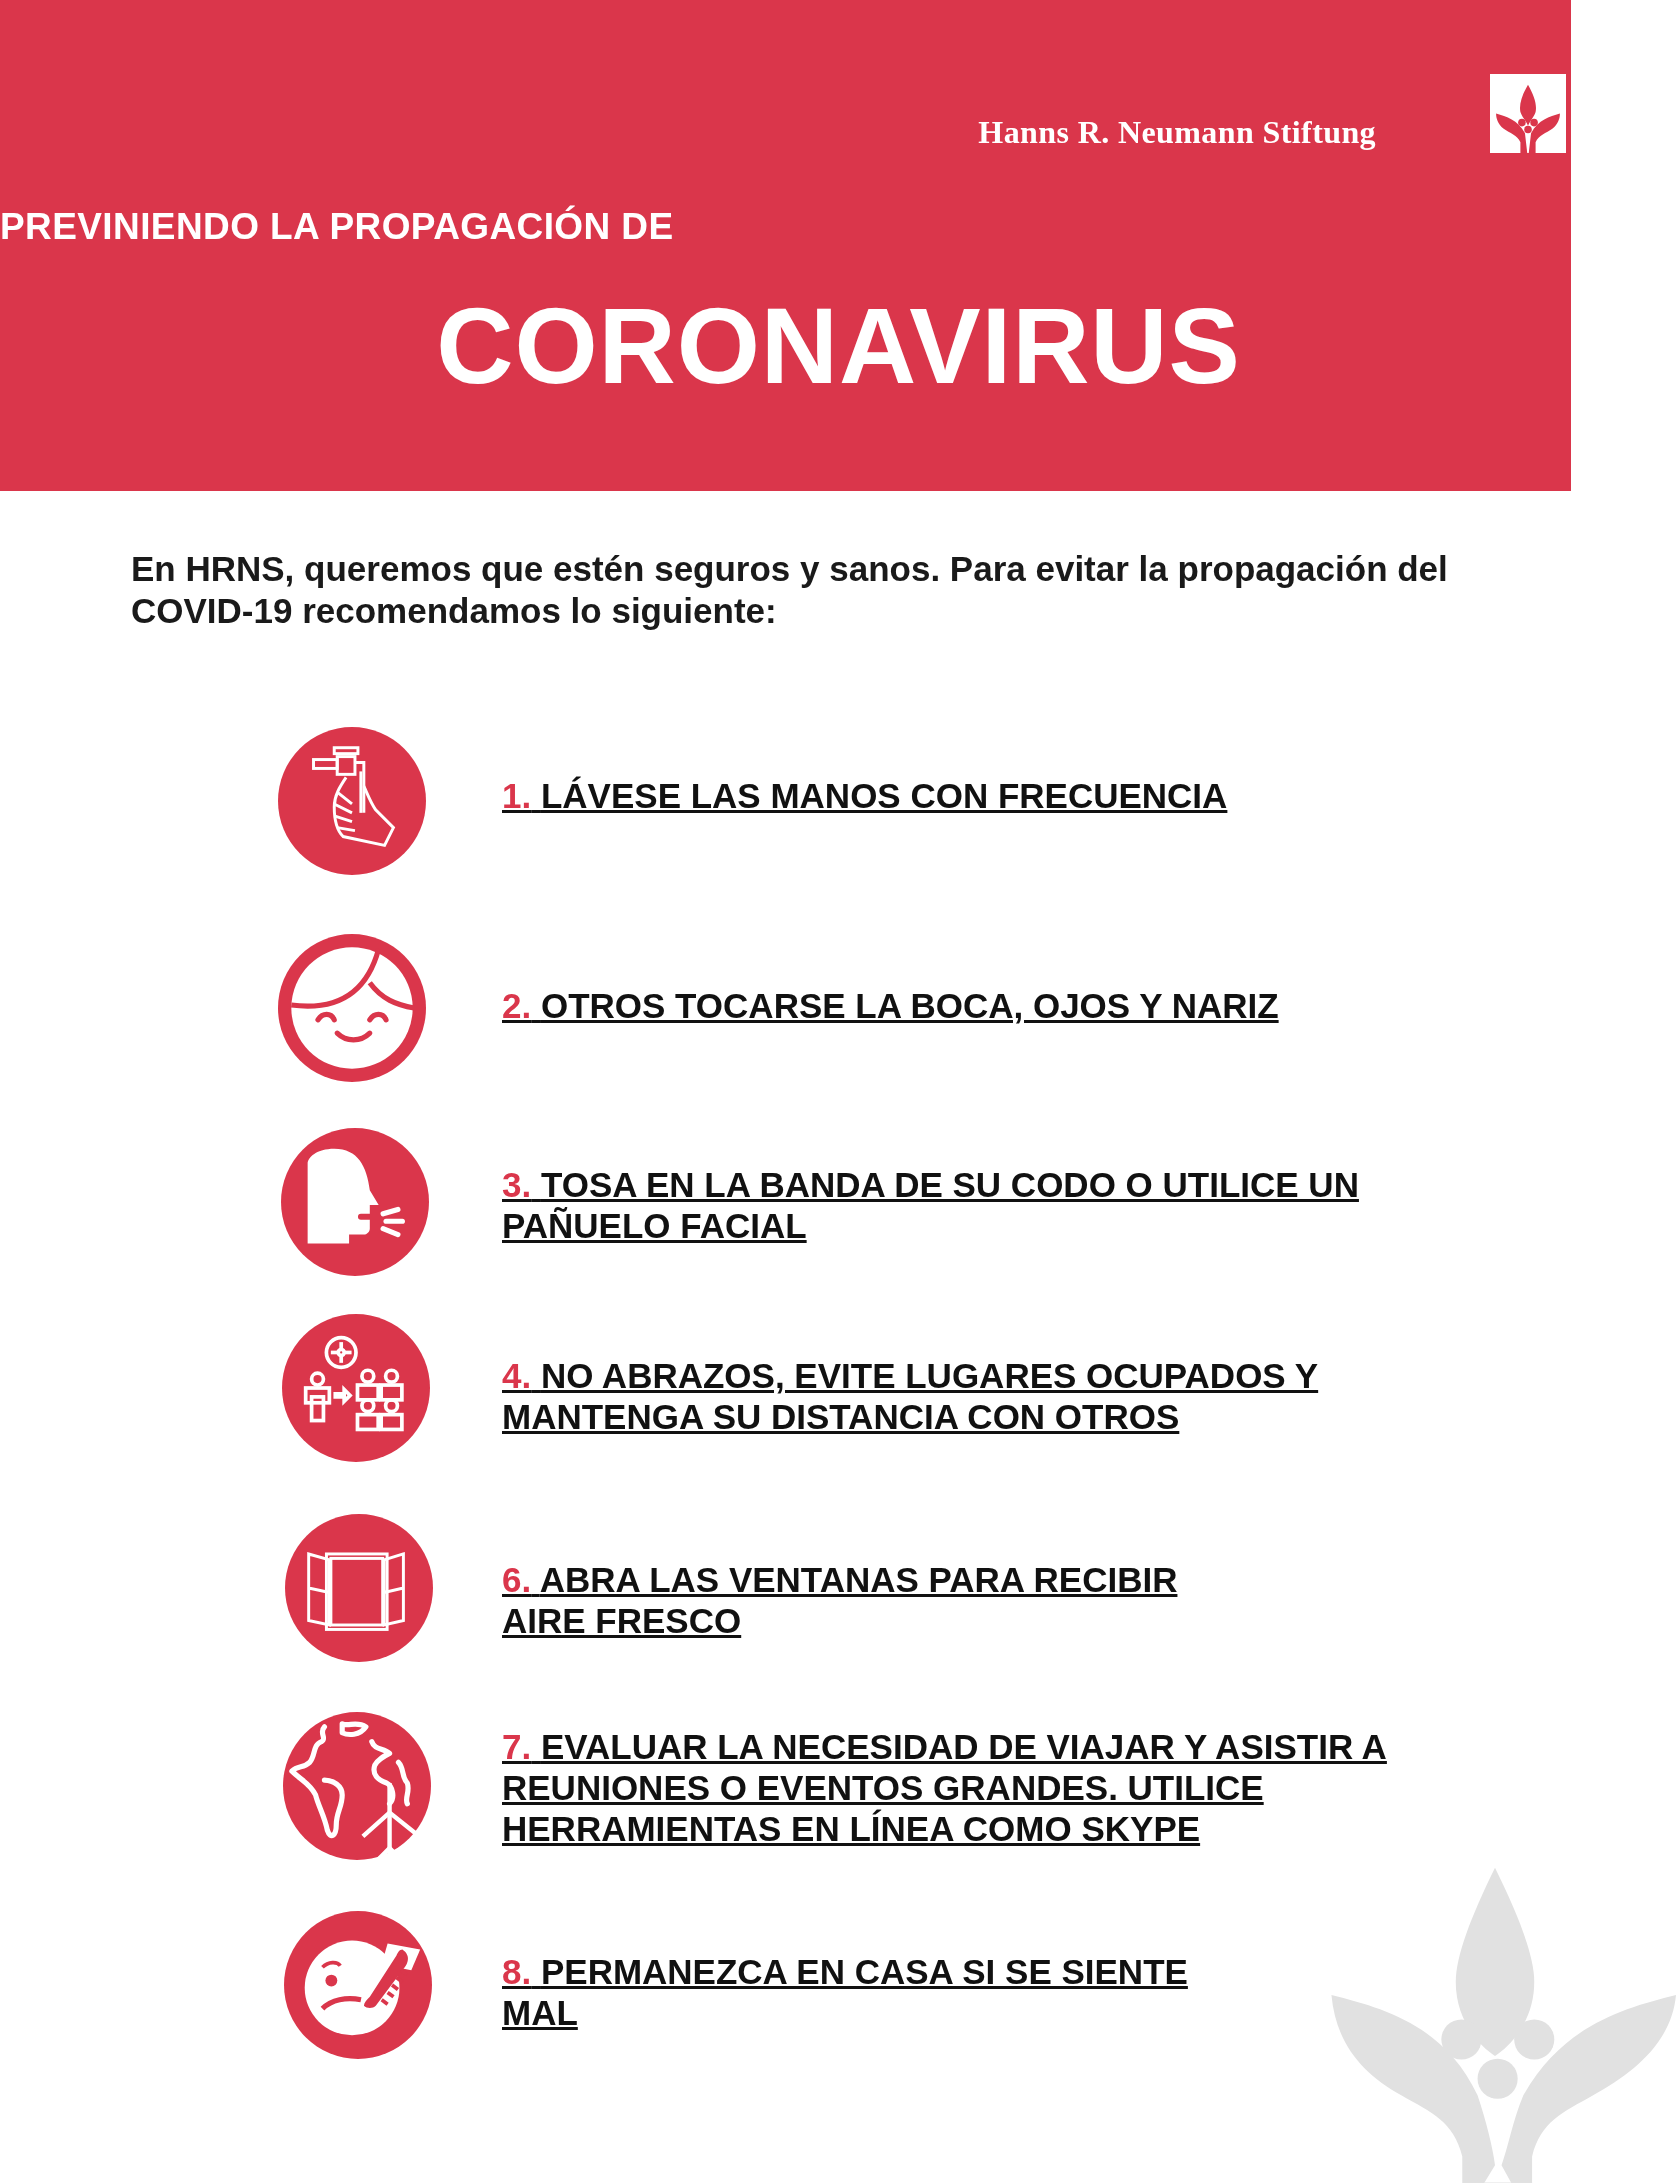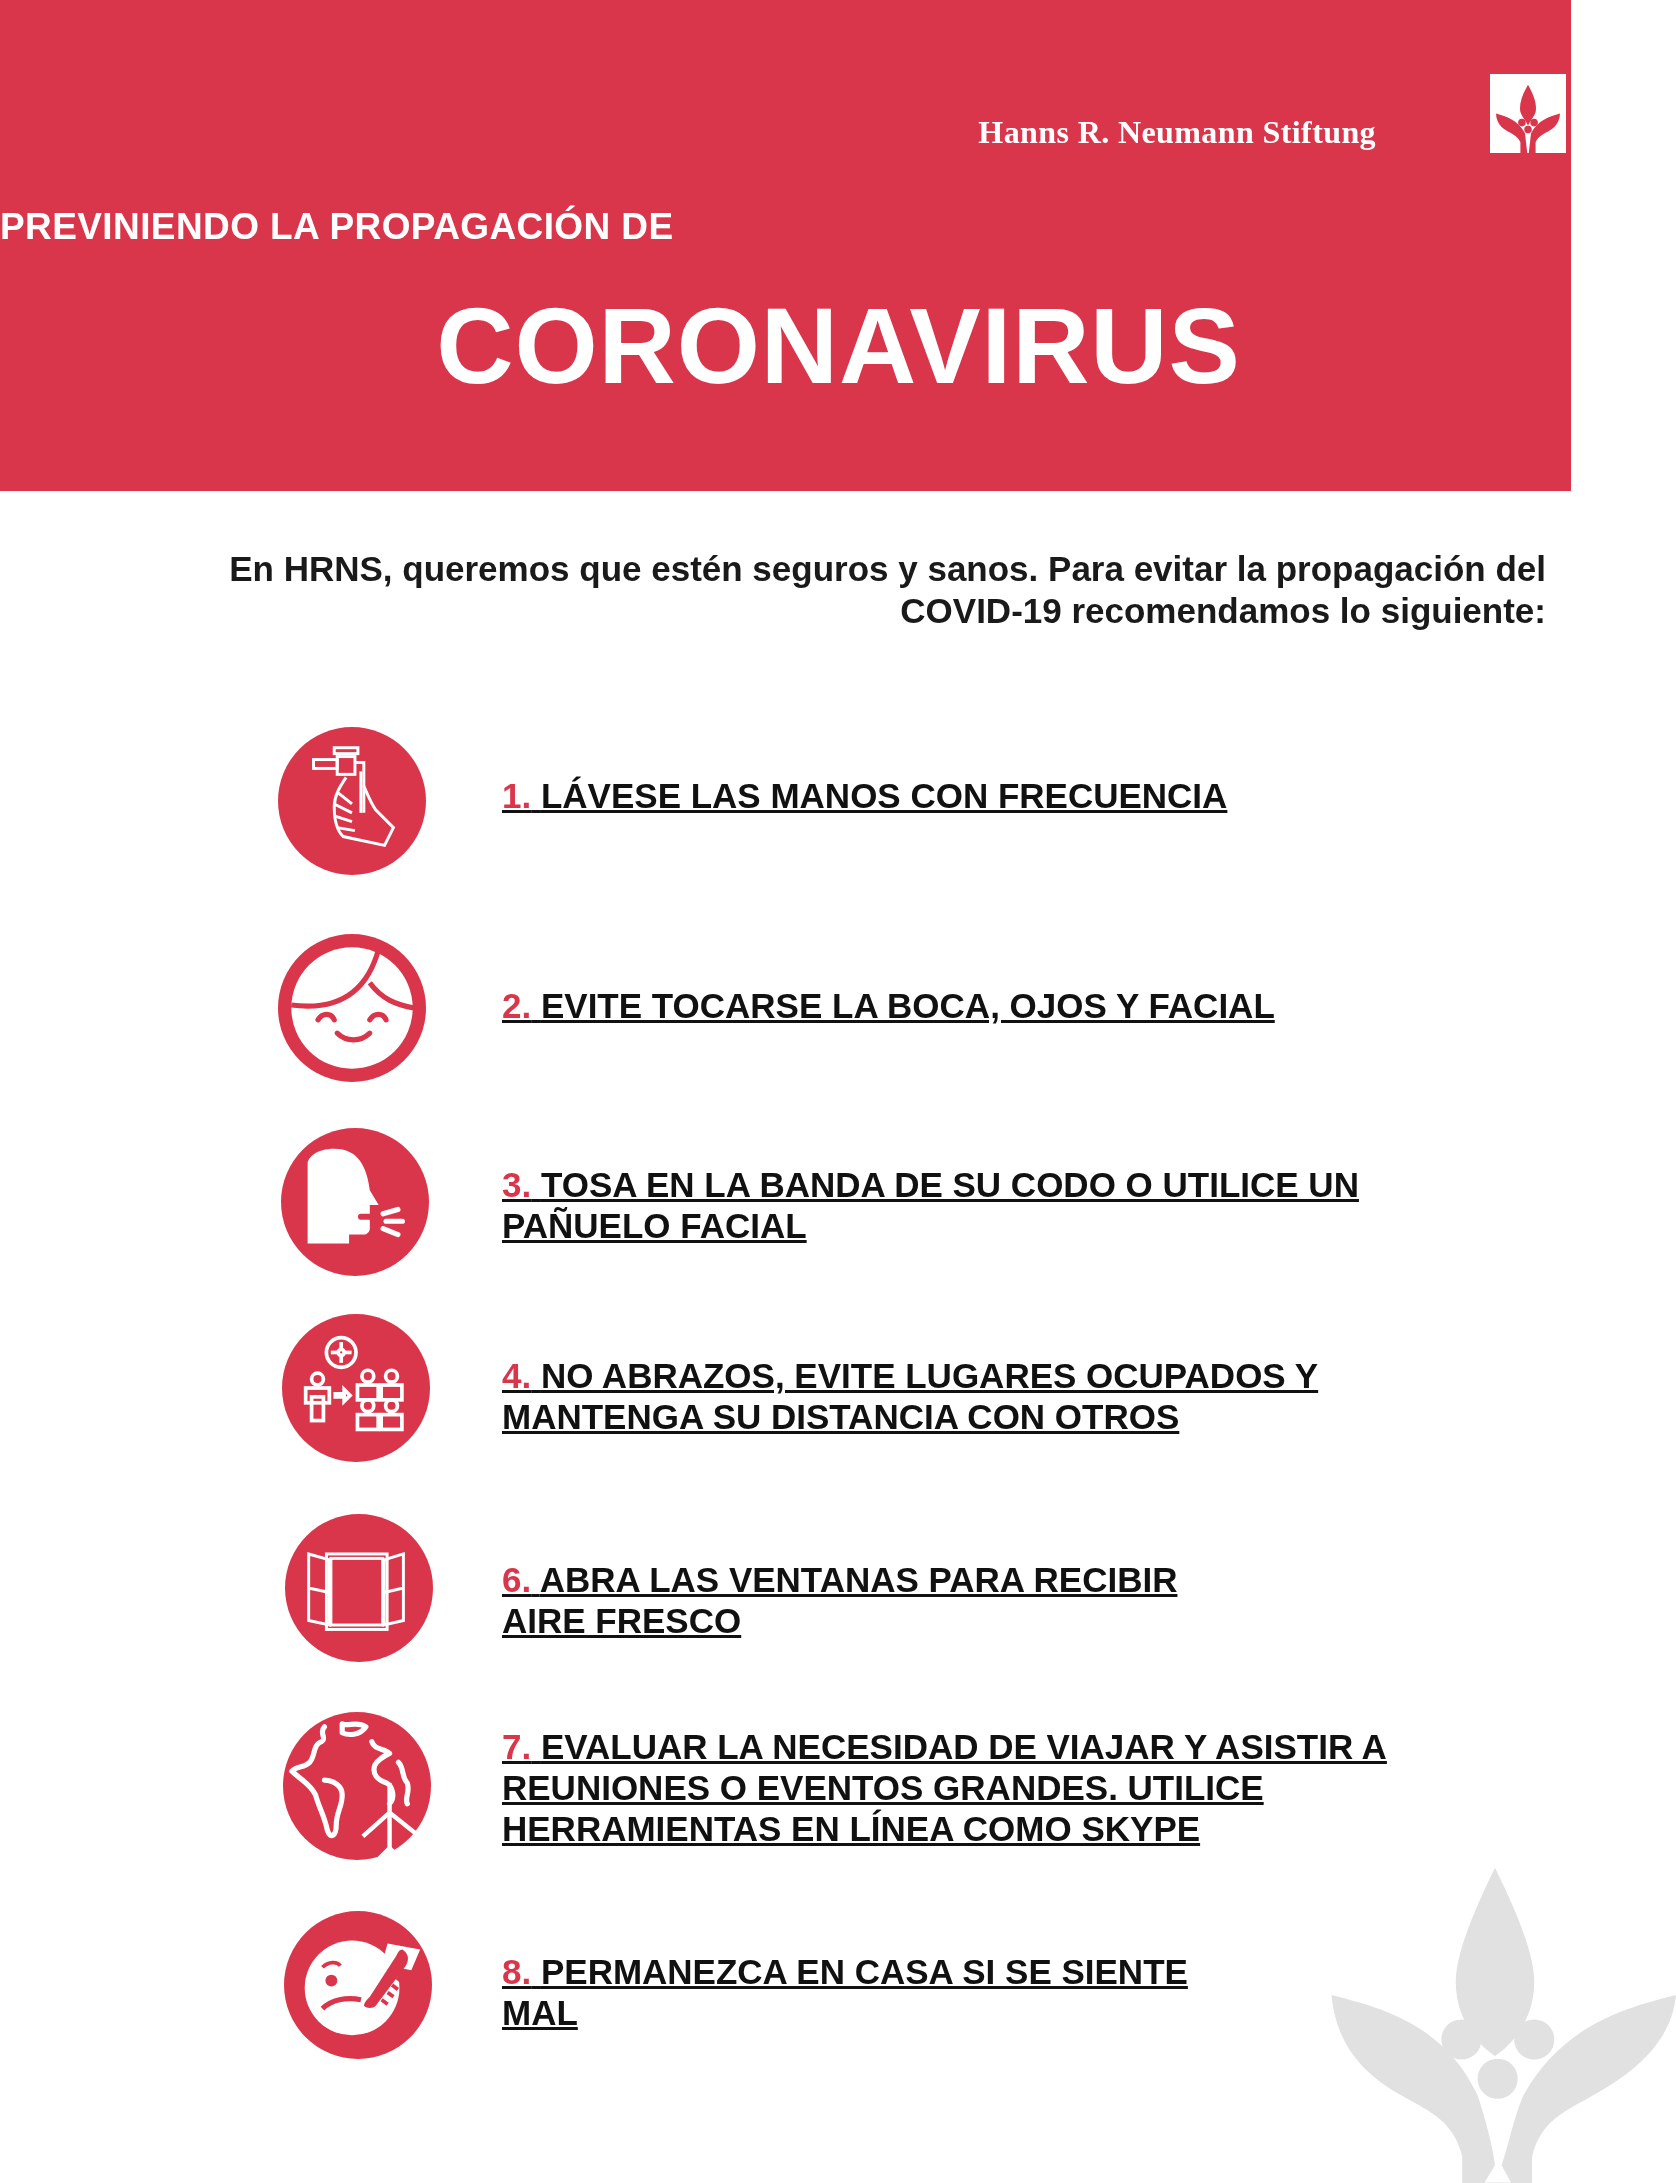--- a/index.html
+++ b/index.html
@@ -26,21 +26,21 @@
   .subtitle {
     position: absolute; left: 0; width: 1677px; top: 206px; text-align: left;
     color: #ffffff; font-size: 37px; font-weight: bold; letter-spacing: 0.4px;
   }
   .title {
     position: absolute; left: 0; width: 1677px; top: 293px; text-align: center;
     color: #ffffff; font-size: 107px; font-weight: bold; letter-spacing: 0.9px;
     line-height: 1;
   }
   .intro {
-    position: absolute; left: 131px; width: 1415px; top: 548px; text-align: right;
+    position: absolute; left: 131px; width: 1415px; top: 548px; text-align: left;
     color: #1a1a1a; font-size: 35px; font-weight: bold; line-height: 42px;
   }
   .item { position: absolute; left: 0; width: 1677px; }
   .item .icon {
     position: absolute; width: 148px; height: 148px;
   }
   .item .icon svg { width: 100%; height: 100%; display: block; }
   .item .text {
     position: absolute; left: 502px; width: 961px;
     font-size: 35px; font-weight: bold; color: #111111; line-height: 41px;
@@ -97,21 +97,21 @@
     <svg viewBox="0 0 100 100">
       <circle cx="50" cy="50" r="50" fill="#DA364B"></circle>
       <circle cx="50" cy="50" r="41" fill="#fff"></circle>
       <path d="M9 48 C40 52 60 40 68 10" fill="none" stroke="#DA364B" stroke-width="3.5"></path>
       <path d="M62 33 C70 44 80 48 92 50" fill="none" stroke="#DA364B" stroke-width="3.5"></path>
       <path d="M27 58 C30 53 36 53 38 58" fill="none" stroke="#DA364B" stroke-width="3.5" stroke-linecap="round"></path>
       <path d="M62 58 C65 53 71 53 73 58" fill="none" stroke="#DA364B" stroke-width="3.5" stroke-linecap="round"></path>
       <path d="M40 67 C46 73 56 73 62 67" fill="none" stroke="#DA364B" stroke-width="3.5" stroke-linecap="round"></path>
     </svg>
   </div>
-  <div class="text" style="top:51px;"><span class="num">2.</span> <span>EVITE TOCARSE LA BOCA, OJOS Y FACIAL</span></div>
+  <div class="text" style="top:51px;"><span class="num">2.</span> <span>OTROS TOCARSE LA BOCA, OJOS Y NARIZ</span></div>
 </div>
 
 <div class="item" style="top:1128px;">
   <div class="icon" style="left:281px; top:0;">
     <svg viewBox="0 0 100 100">
       <circle cx="50" cy="50" r="50" fill="#DA364B"></circle>
       <path d="M18 78 V24 C18 20 24 14 36 14 C52 14 58 26 60 42 L66 52 H60 V58 H54 A2 2 0 0 0 54 62 H60 V68 C60 70 58 72 56 72 H46 V78 Z" fill="#fff"></path>
       <g stroke="#fff" stroke-width="3.5" stroke-linecap="round">
         <line x1="69" y1="58" x2="79" y2="55"></line>
         <line x1="71" y1="63" x2="82" y2="63"></line>

